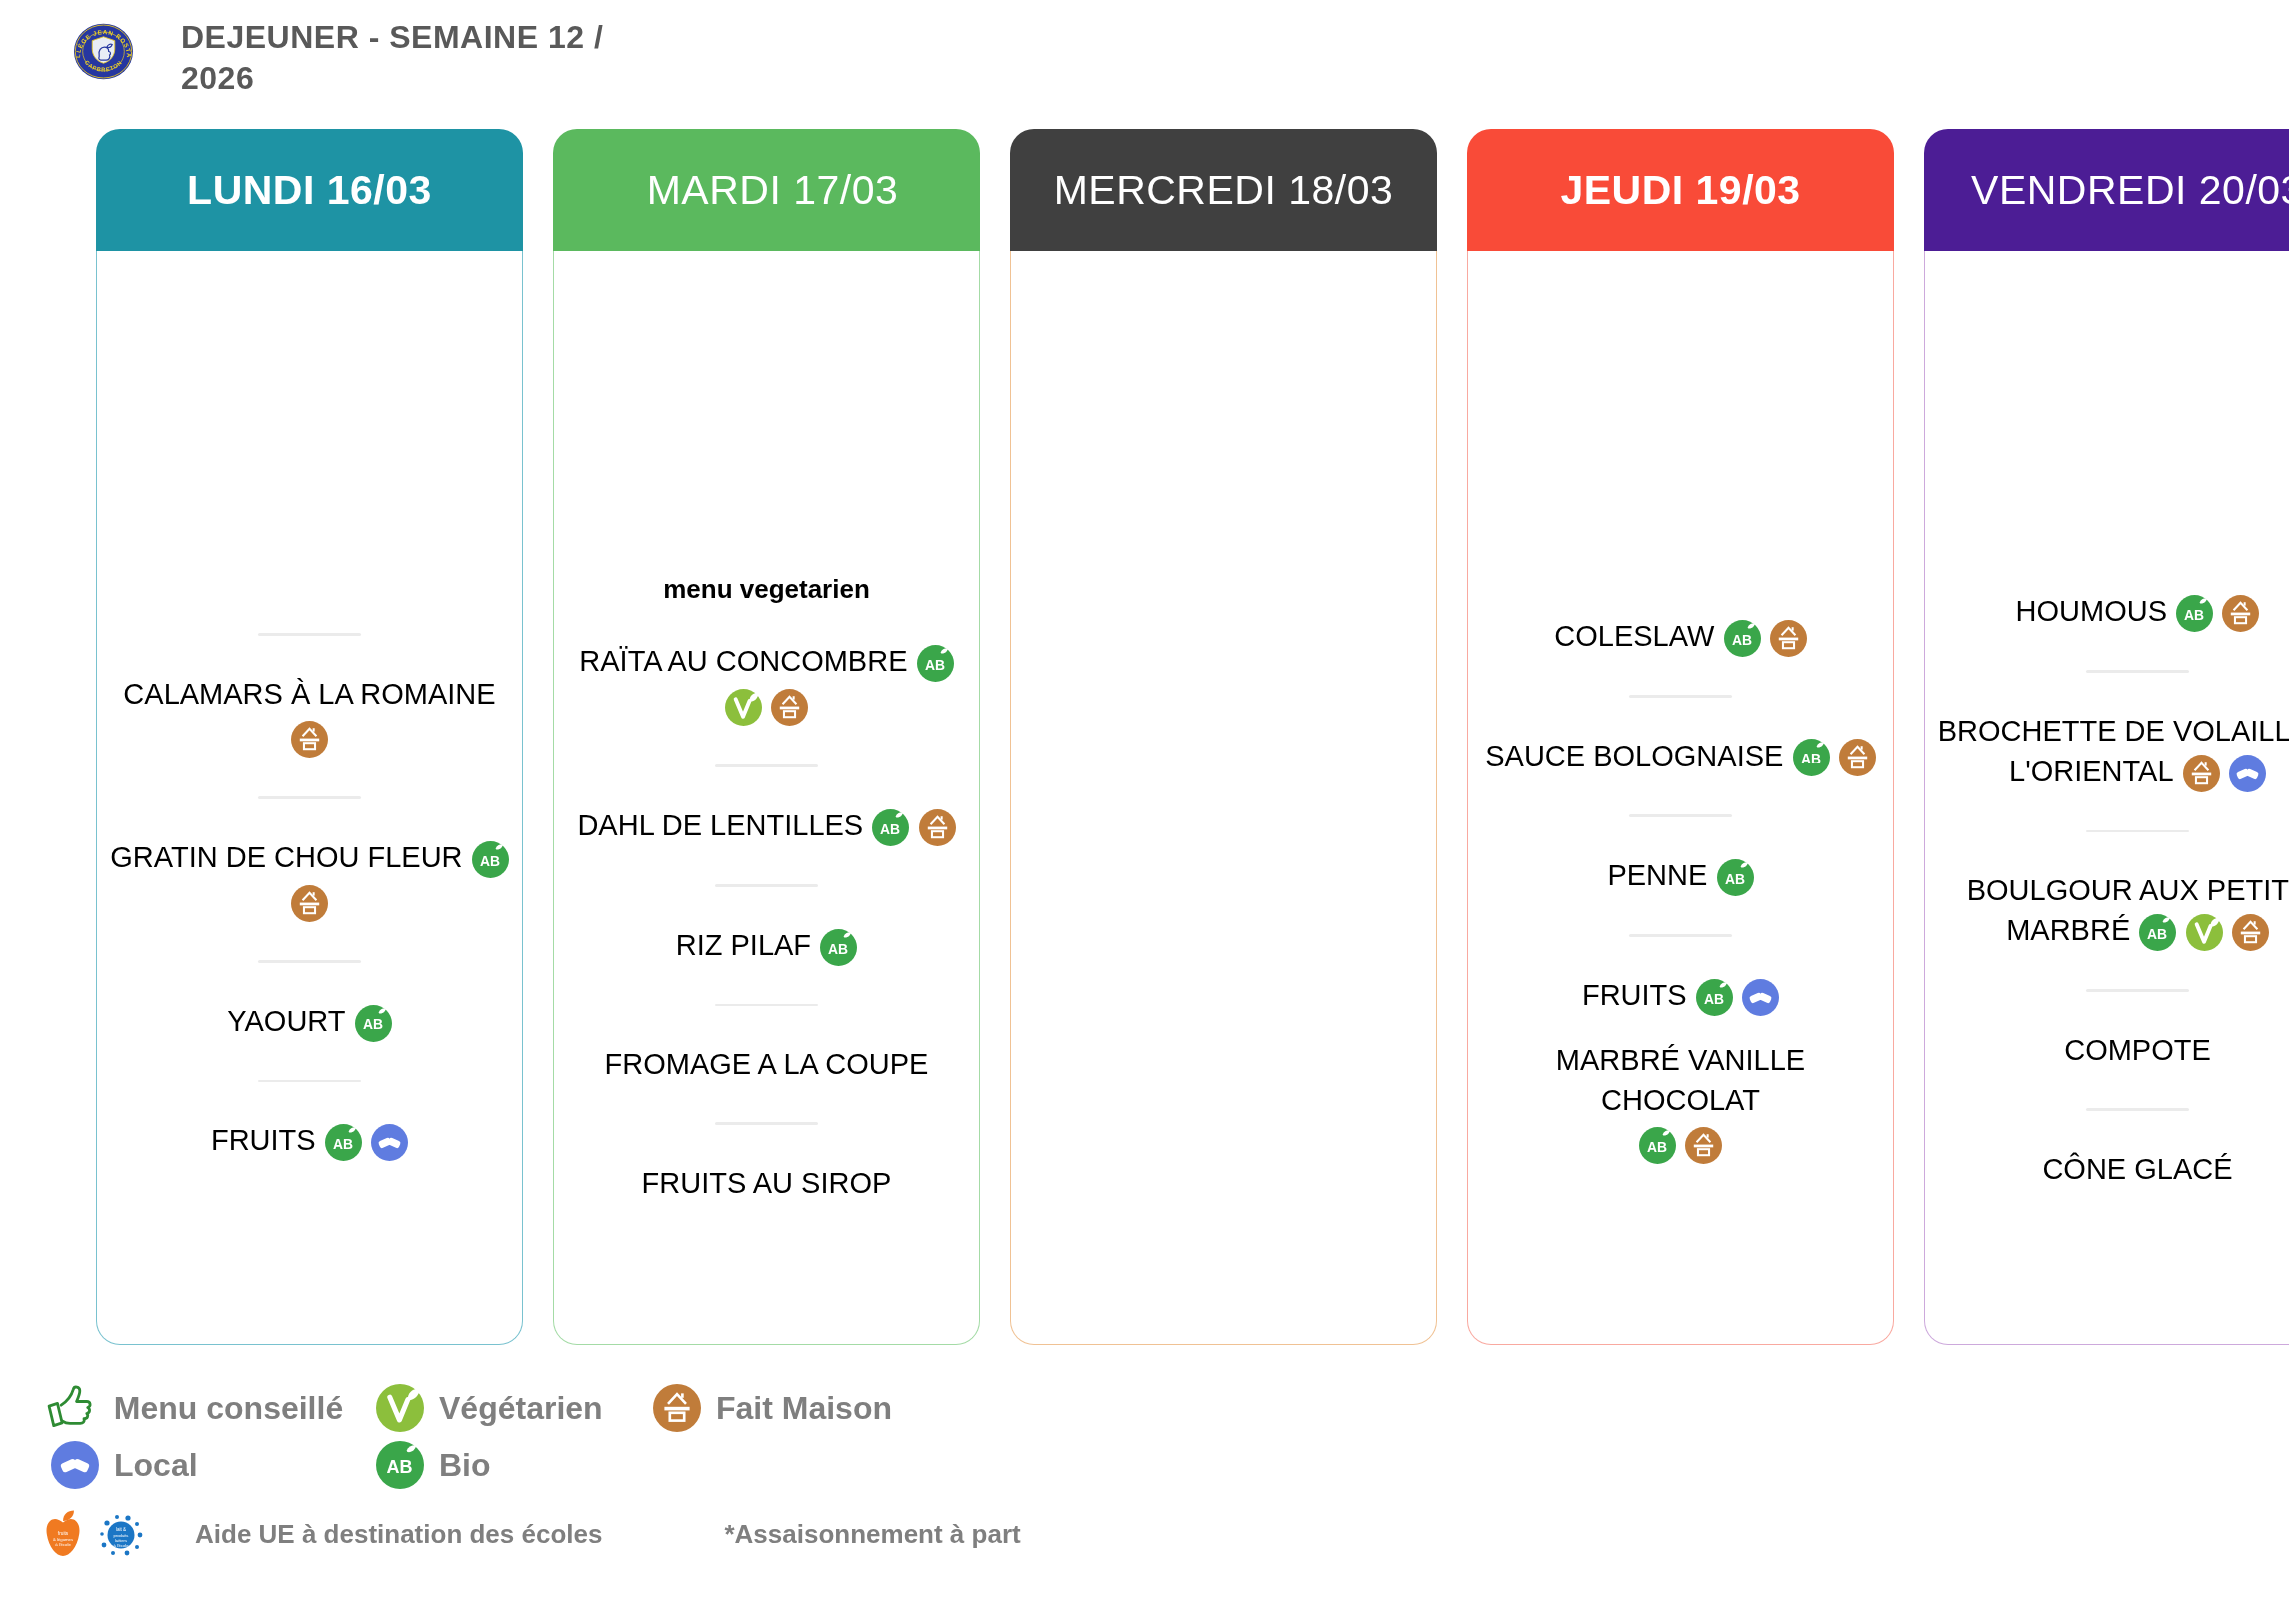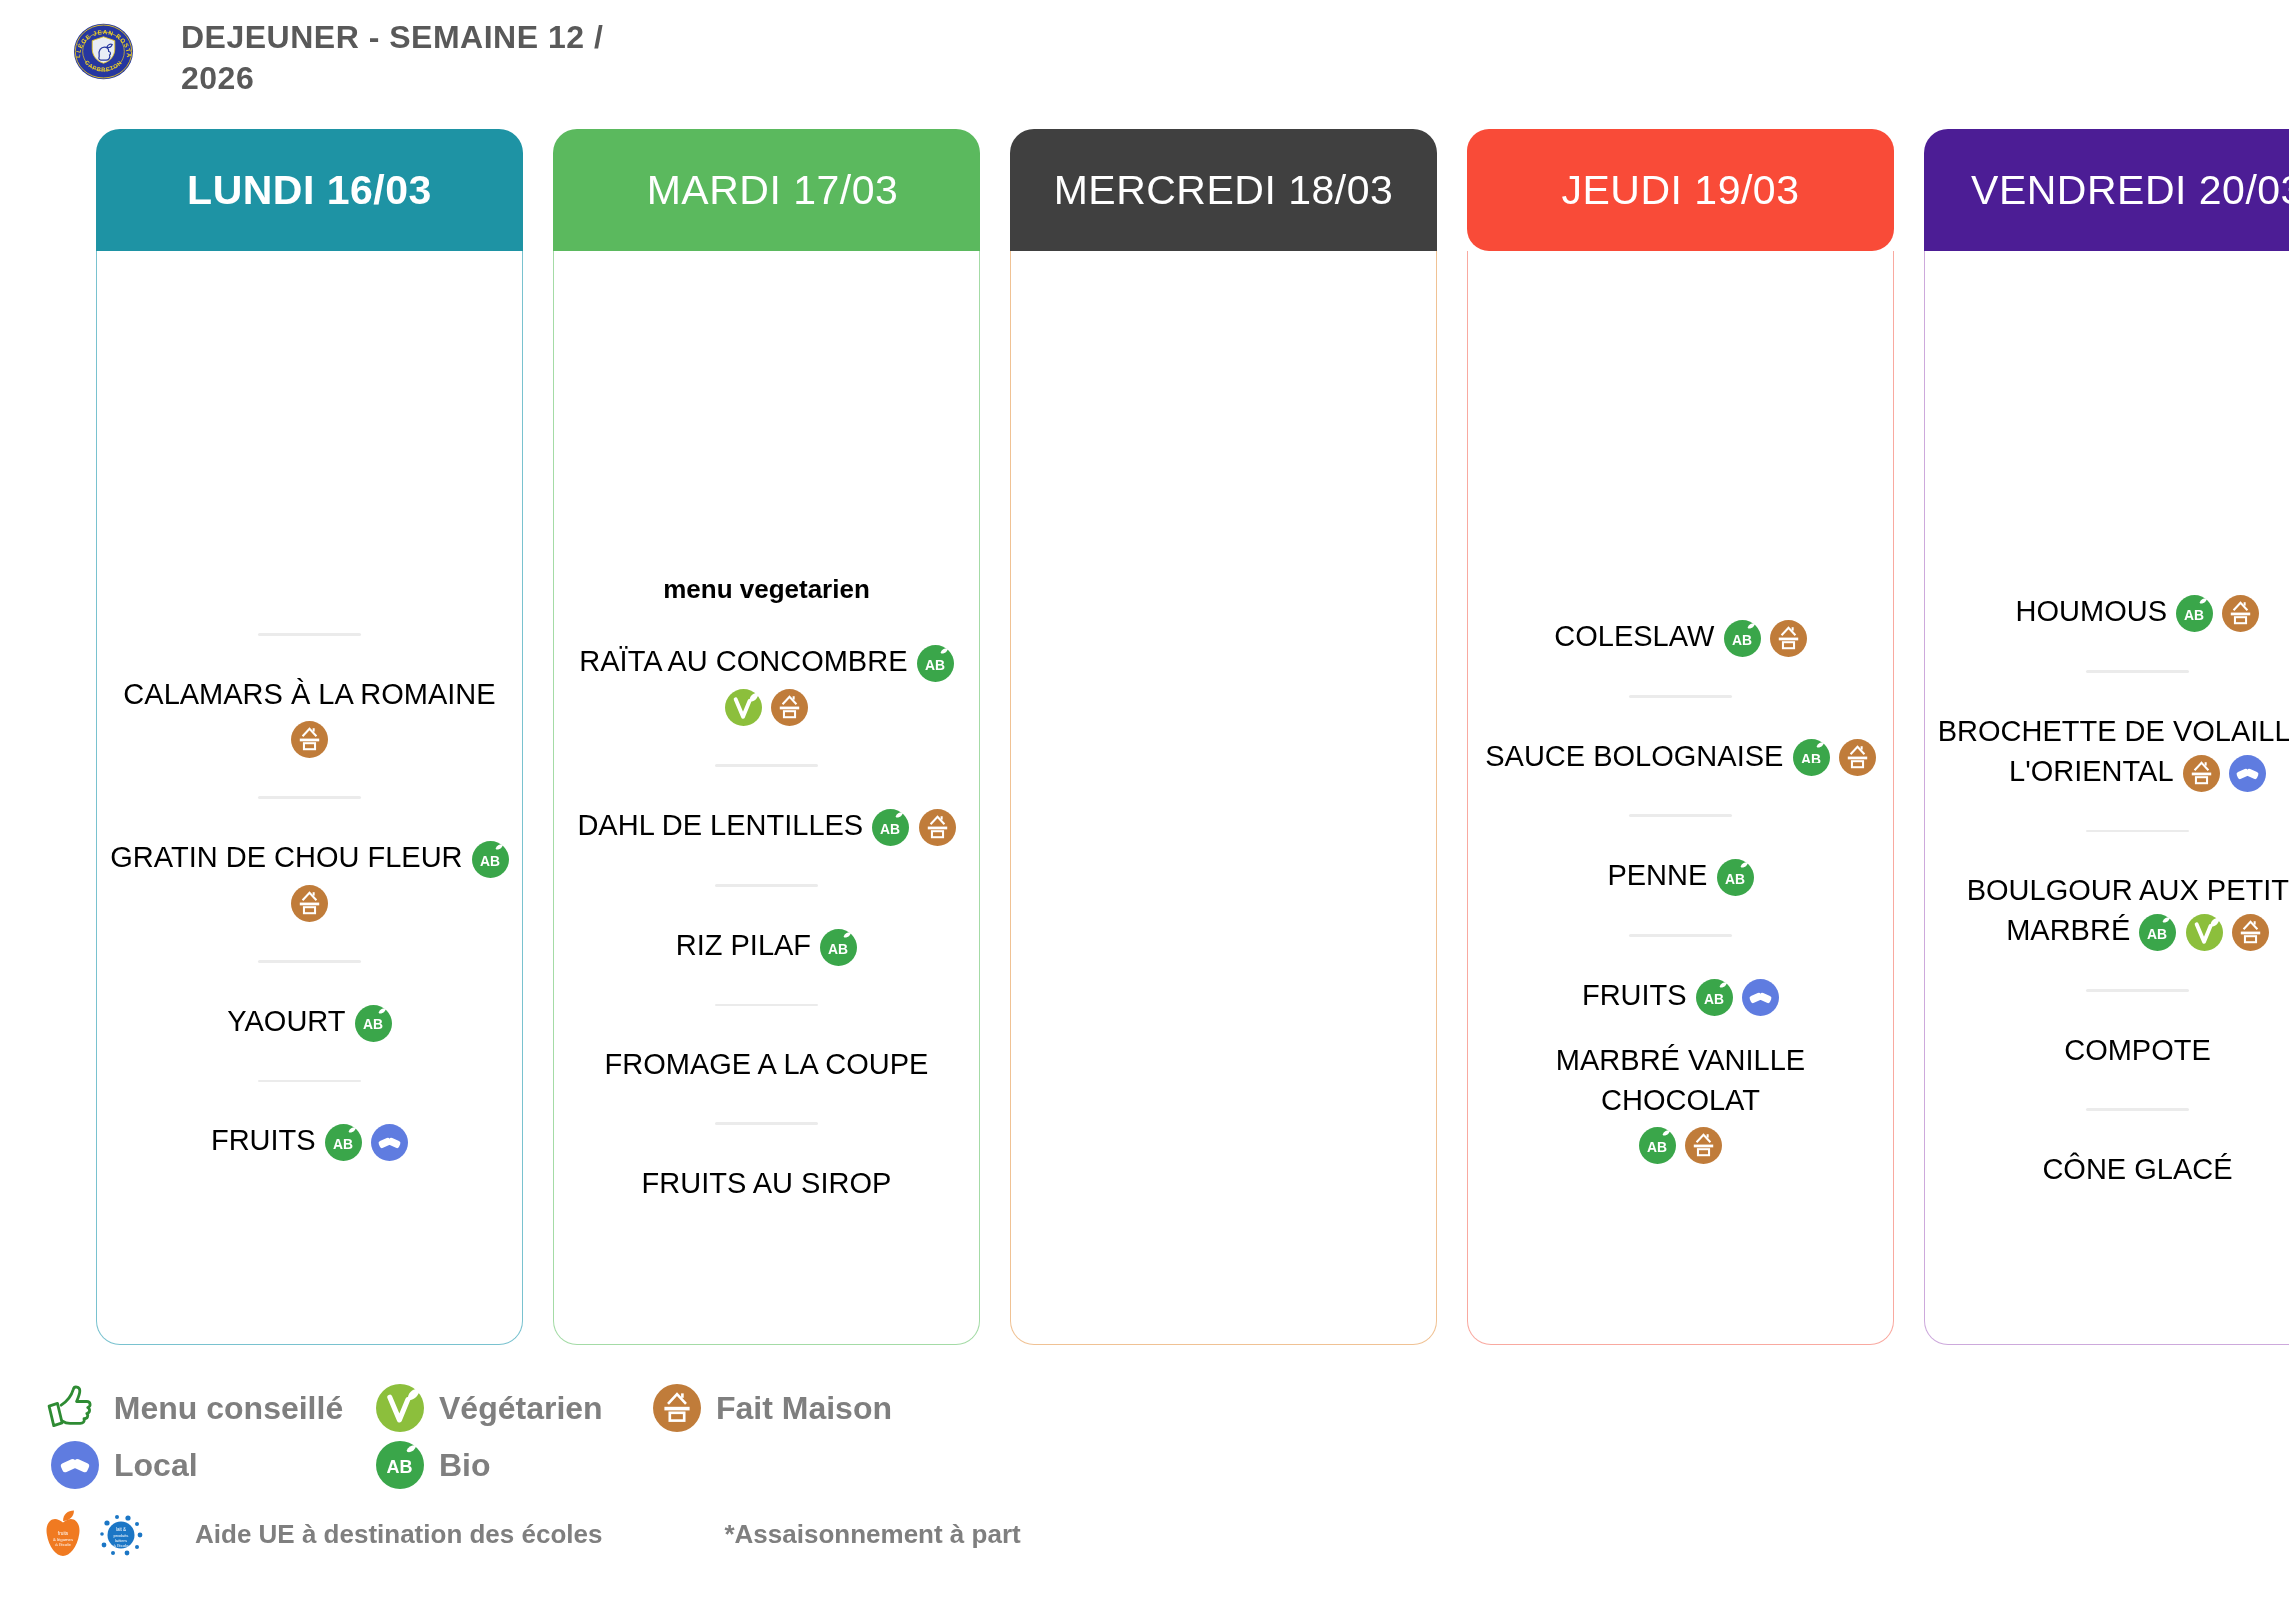--- a/index.html
+++ b/index.html
@@ -175,21 +175,21 @@
         <div class="dish"><span>FROMAGE A LA COUPE</span></div>
         <div class="divider"></div>
         <div class="dish"><span>FRUITS AU SIROP</span></div>
       </div>
     </section>
     <section class="day-card">
       <div class="day-header" style="background: #404040; font-weight: 400;">MERCREDI 18/03</div>
       <div class="day-body" style="border-color: rgb(240, 194, 148);"></div>
     </section>
     <section class="day-card">
-      <div class="day-header" style="background: rgb(249, 75, 56); font-weight: 400; border-radius: 22px;">JEUDI 19/03</div>
+      <div class="day-header" style="background: rgb(249, 75, 56); font-weight: 700;">JEUDI 19/03</div>
       <div class="day-body" style="border-color: rgb(249, 169, 160);">
         <div class="dish"><span>COLESLAW</span><svg class="badge" style="width:37px;height:37px;font-size:31px" viewBox="0 0 40 40">
             <circle cx="20" cy="20" r="20" fill="#3aa64a"></circle>
       <path d="M25.5 8 C27 4.5 30.5 3 33.5 3.6 C33 7.2 29.8 9.8 26.2 9.2 Z" fill="#fff"></path>
       <text x="19.5" y="26.5" text-anchor="middle" font-family="Liberation Sans, sans-serif" font-size="15" font-weight="bold" fill="#fff">AB</text>
           </svg><svg class="badge" style="width:37px;height:37px" viewBox="0 0 40 40">
             <circle cx="20" cy="20" r="20" fill="#c07c3a"></circle>
       <g stroke="#fff" fill="none" stroke-width="2.2">
         <path d="M12.5 16.5 L20 8.5 L27.5 16.5"></path>
         <path d="M24.5 11.5 V7.8"></path>

